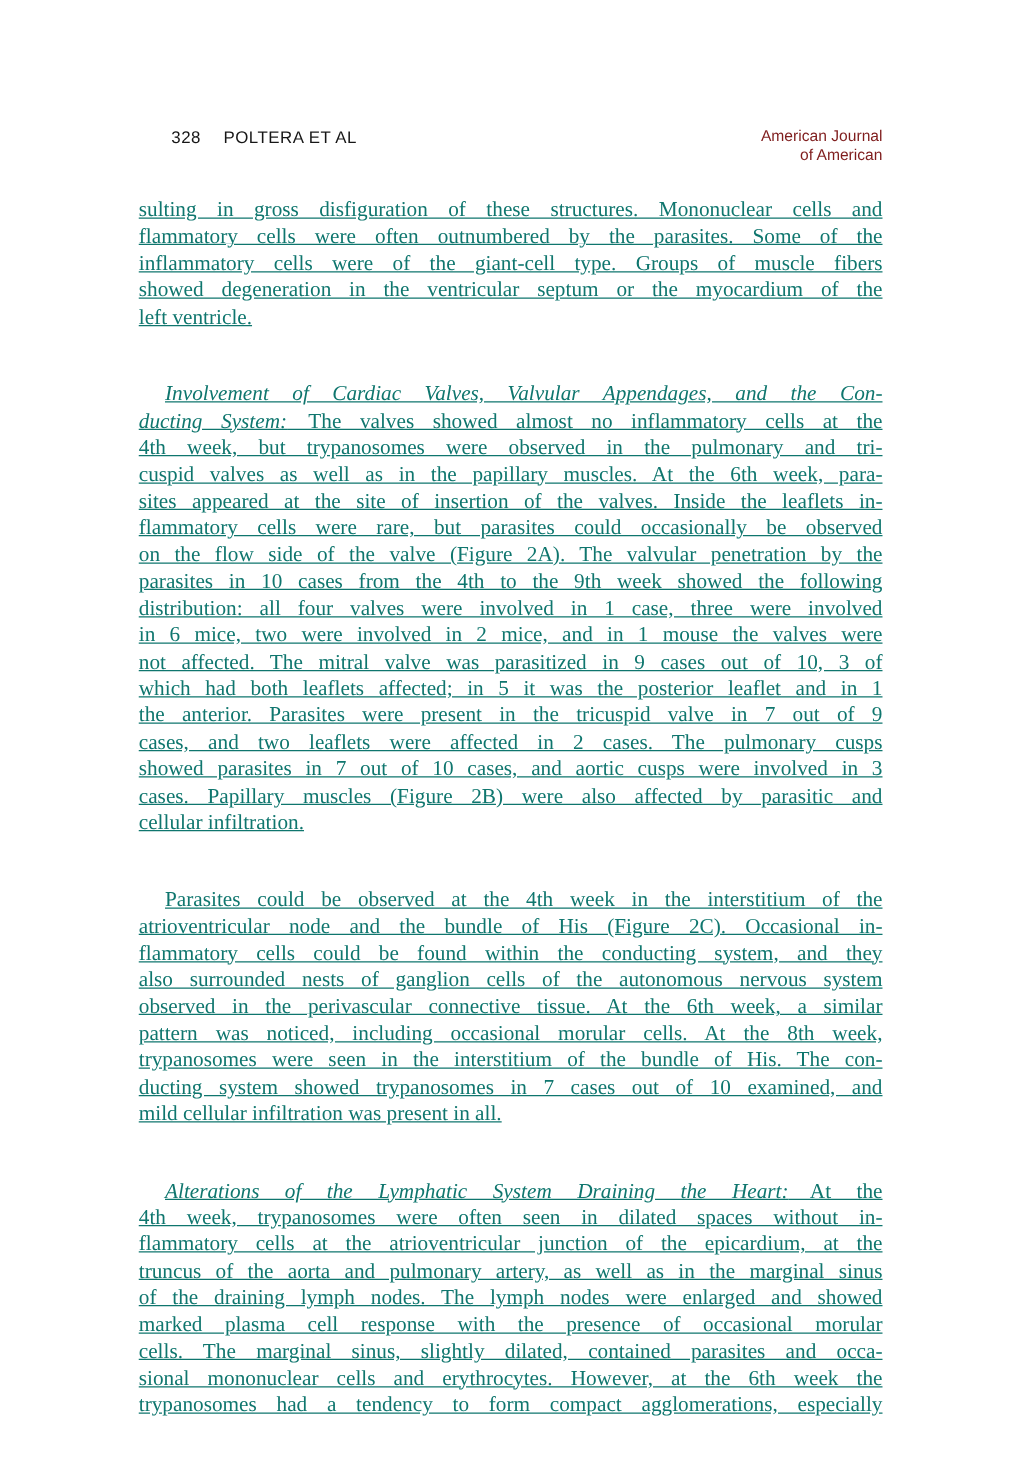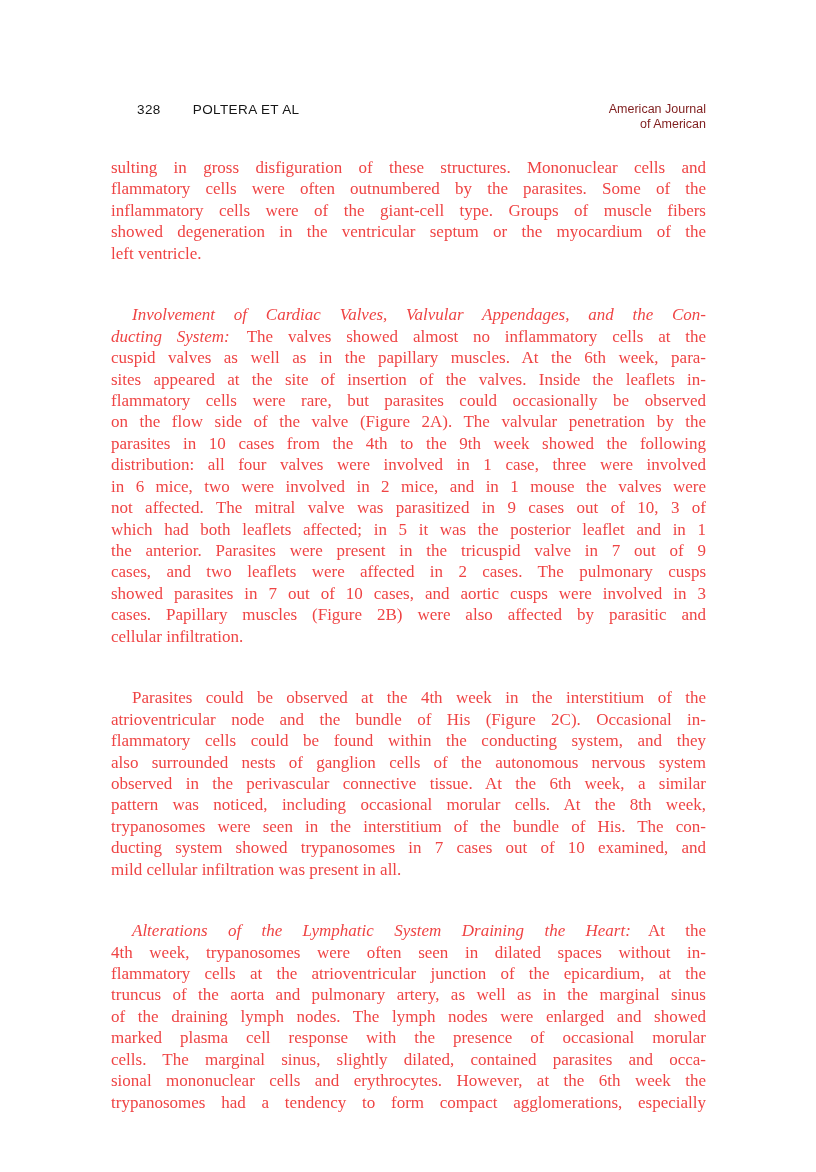--- a/index.html
+++ b/index.html
@@ -17,21 +17,21 @@
     left: 137px;
     top: 102px;
     width: 569px;
     display: flex;
     justify-content: space-between;
     align-items: flex-start;
     font-family: "Liberation Sans", sans-serif;
   }
   .header-left {
     display: flex;
-    gap: 32px;
+    gap: 18px;
     font-size: 13.5px;
     letter-spacing: 0.4px;
     color: #161616;
   }
   .header-right {
     font-size: 12.5px;
     line-height: 14.5px;
     text-align: right;
     color: #7f1d1d;
   }
@@ -40,21 +40,22 @@
     left: 111px;
     top: 157px;
     width: 595px;
   }
   .line {
     font-size: 17px;
     line-height: 21.45px;
     height: 21.45px;
     text-align: justify;
     text-align-last: justify;
-    color: #ef4444;
+    color: #0f766e;
+    text-decoration: underline;
   }
   .line.ind { text-indent: 21px; margin-top: 40px; }
   .line.left { text-align-last: left; }
   .it { font-style: italic; }
 </style>
 </head>
 <body>
 
 <div class="page">
   <header class="page-header">
@@ -68,20 +69,21 @@
     </div>
   </header>
   <main class="page-body">
       <div class="line"><span>sulting in gross disfiguration of these structures. Mononuclear cells and</span></div>
       <div class="line"><span>flammatory cells were often outnumbered by the parasites. Some of the</span></div>
       <div class="line"><span>inflammatory cells were of the giant-cell type. Groups of muscle fibers</span></div>
       <div class="line"><span>showed degeneration in the ventricular septum or the myocardium of the</span></div>
       <div class="line left"><span>left ventricle.</span></div>
       <div class="line ind"><span class="it">Involvement of Cardiac Valves, Valvular Appendages, and the Con-</span></div>
       <div class="line"><span class="it">ducting System:</span><span> The valves showed almost no inflammatory cells at the</span></div>
+      <div class="line"><span>4th week, but trypanosomes were observed in the pulmonary and tri-</span></div>
       <div class="line"><span>cuspid valves as well as in the papillary muscles. At the 6th week, para-</span></div>
       <div class="line"><span>sites appeared at the site of insertion of the valves. Inside the leaflets in-</span></div>
       <div class="line"><span>flammatory cells were rare, but parasites could occasionally be observed</span></div>
       <div class="line"><span>on the flow side of the valve (Figure 2A). The valvular penetration by the</span></div>
       <div class="line"><span>parasites in 10 cases from the 4th to the 9th week showed the following</span></div>
       <div class="line"><span>distribution: all four valves were involved in 1 case, three were involved</span></div>
       <div class="line"><span>in 6 mice, two were involved in 2 mice, and in 1 mouse the valves were</span></div>
       <div class="line"><span>not affected. The mitral valve was parasitized in 9 cases out of 10, 3 of</span></div>
       <div class="line"><span>which had both leaflets affected; in 5 it was the posterior leaflet and in 1</span></div>
       <div class="line"><span>the anterior. Parasites were present in the tricuspid valve in 7 out of 9</span></div>

